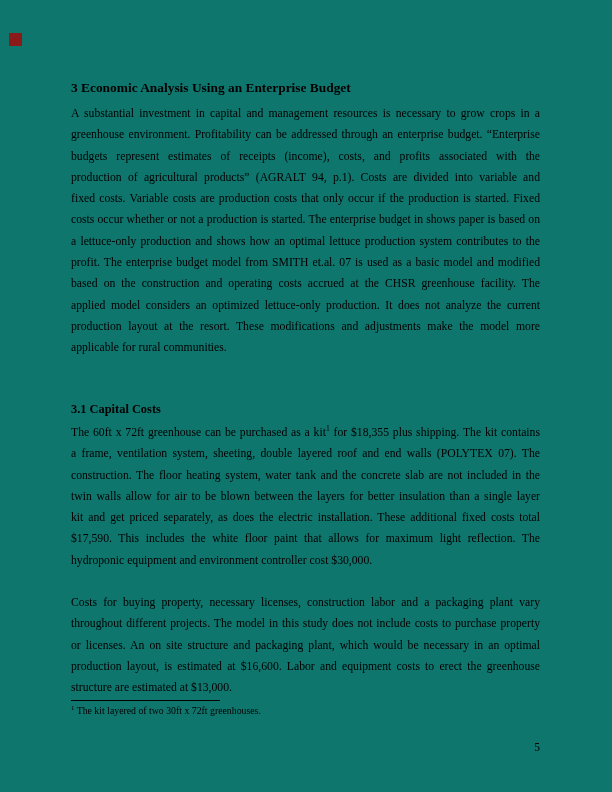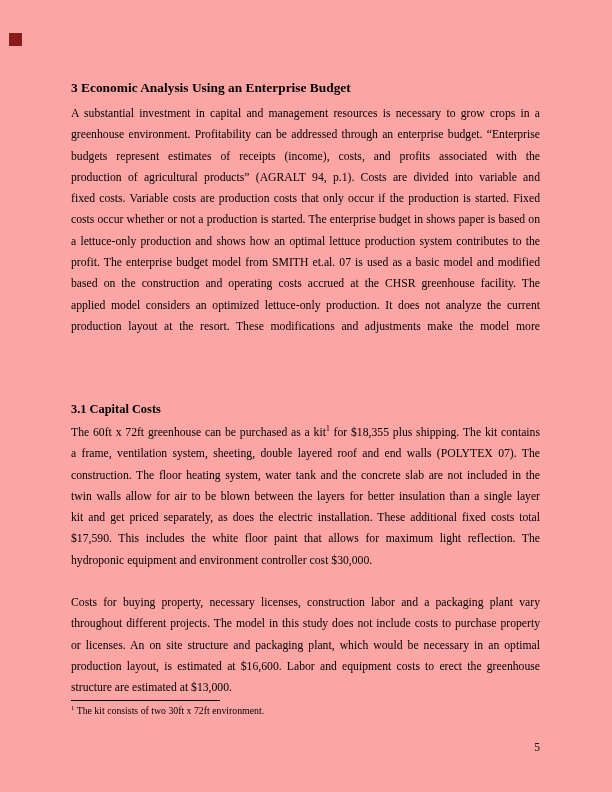--- a/index.html
+++ b/index.html
@@ -5,21 +5,21 @@
   * { margin: 0; padding: 0; box-sizing: border-box; }
   html, body { background: #ffffff; }
   body {
     width: 612px; height: 792px;
     font-family: "Liberation Serif", "DejaVu Serif", serif;
     color: #000000;
   }
   .page {
     position: relative;
     width: 612px; height: 792px;
-    background: #fca5a5;
+    background: #0f766e;
     overflow: hidden;
   }
   .annot {
     position: absolute;
     left: 9px; top: 33px;
     width: 13px; height: 13px;
     background: #8B1A1A;
   }
   .h1 {
     position: absolute;
@@ -86,20 +86,21 @@
     <div class="jline">greenhouse environment. Profitability can be addressed through an enterprise budget. “Enterprise</div>
     <div class="jline">budgets represent estimates of receipts (income), costs, and profits associated with the</div>
     <div class="jline">production of agricultural products” (AGRALT 94, p.1). Costs are divided into variable and</div>
     <div class="jline">fixed costs. Variable costs are production costs that only occur if the production is started. Fixed</div>
     <div class="jline">costs occur whether or not a production is started. The enterprise budget in shows paper is based on</div>
     <div class="jline">a lettuce-only production and shows how an optimal lettuce production system contributes to the</div>
     <div class="jline">profit. The enterprise budget model from SMITH et.al. 07 is used as a basic model and modified</div>
     <div class="jline">based on the construction and operating costs accrued at the CHSR greenhouse facility. The</div>
     <div class="jline">applied model considers an optimized lettuce-only production. It does not analyze the current</div>
     <div class="jline">production layout at the resort. These modifications and adjustments make the model more</div>
+    <div class="last">applicable for rural communities.</div>
   </div>
 
   <div class="h2">3.1 Capital Costs</div>
 
   <div class="para p2">
     <div class="jline"><span>The 60ft x 72ft greenhouse can be purchased as a kit</span><sup class="fnref">1</sup><span> for $18,355 plus shipping. The kit contains</span></div>
     <div class="jline">a frame, ventilation system, sheeting, double layered roof and end walls (POLYTEX 07). The</div>
     <div class="jline">construction. The floor heating system, water tank and the concrete slab are not included in the</div>
     <div class="jline">twin walls allow for air to be blown between the layers for better insulation than a single layer</div>
     <div class="jline">kit and get priced separately, as does the electric installation. These additional fixed costs total</div>
@@ -110,17 +111,17 @@
   <div class="para p3">
     <div class="jline">Costs for buying property, necessary licenses, construction labor and a packaging plant vary</div>
     <div class="jline">throughout different projects. The model in this study does not include costs to purchase property</div>
     <div class="jline">or licenses. An on site structure and packaging plant, which would be necessary in an optimal</div>
     <div class="jline">production layout, is estimated at $16,600. Labor and equipment costs to erect the greenhouse</div>
     <div class="last">structure are estimated at $13,000.</div>
   </div>
 
   <div class="fnrule"></div>
 
-  <div class="footnote"><sup class="fnref">1</sup> <span>The kit consists of two 30ft x 72ft environment.</span></div>
+  <div class="footnote"><sup class="fnref">1</sup> <span>The kit layered of two 30ft x 72ft greenhouses.</span></div>
 
   <div class="pagenum">5</div>
 
 </div>
 
 </body></html>

